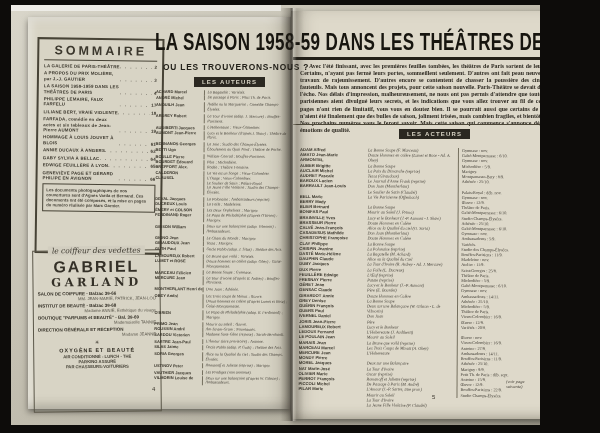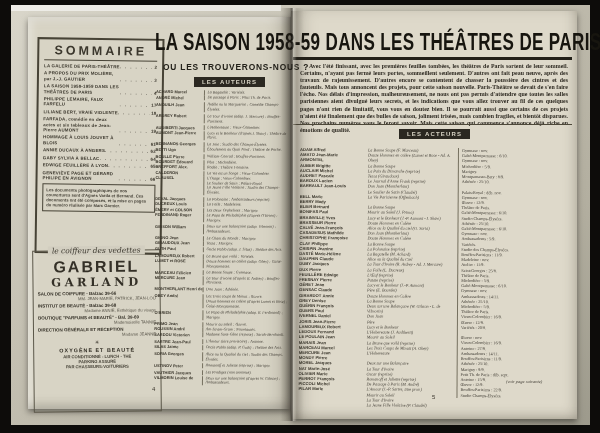--- a/index.html
+++ b/index.html
@@ -1,16 +1,16 @@
 <!DOCTYPE html>
 <html><head>
 <meta charset="utf-8">
 <style>
   html,body{margin:0;padding:0;background:#0d0c0a;}
-  .stage{position:relative;width:600px;height:433px;overflow:hidden;background:#0d0c0a;
+  .stage{position:relative;width:540px;height:433px;overflow:hidden;background:#0d0c0a;
          font-family:"Liberation Sans",sans-serif;}
   .mat{position:absolute;left:11px;top:5px;width:579px;height:420px;
        background:linear-gradient(140deg,#d9d6ca 0%,#c6c2b4 35%,#b3afa0 75%,#9d9a8c 100%);}
   .mat-glint{position:absolute;left:11px;top:5px;width:270px;height:6px;background:rgba(255,255,255,.55);}
   .page{position:absolute;}
   .page-left{left:28px;top:17px;width:263px;height:392px;background:#d8d4c5;
     box-shadow:inset -16px 0 20px -12px rgba(55,50,40,.5),
                inset 3px 3px 8px rgba(255,255,255,.45),
                inset 0 -10px 14px -10px rgba(55,50,40,.4),
                0 3px 6px rgba(20,18,14,.5);}

